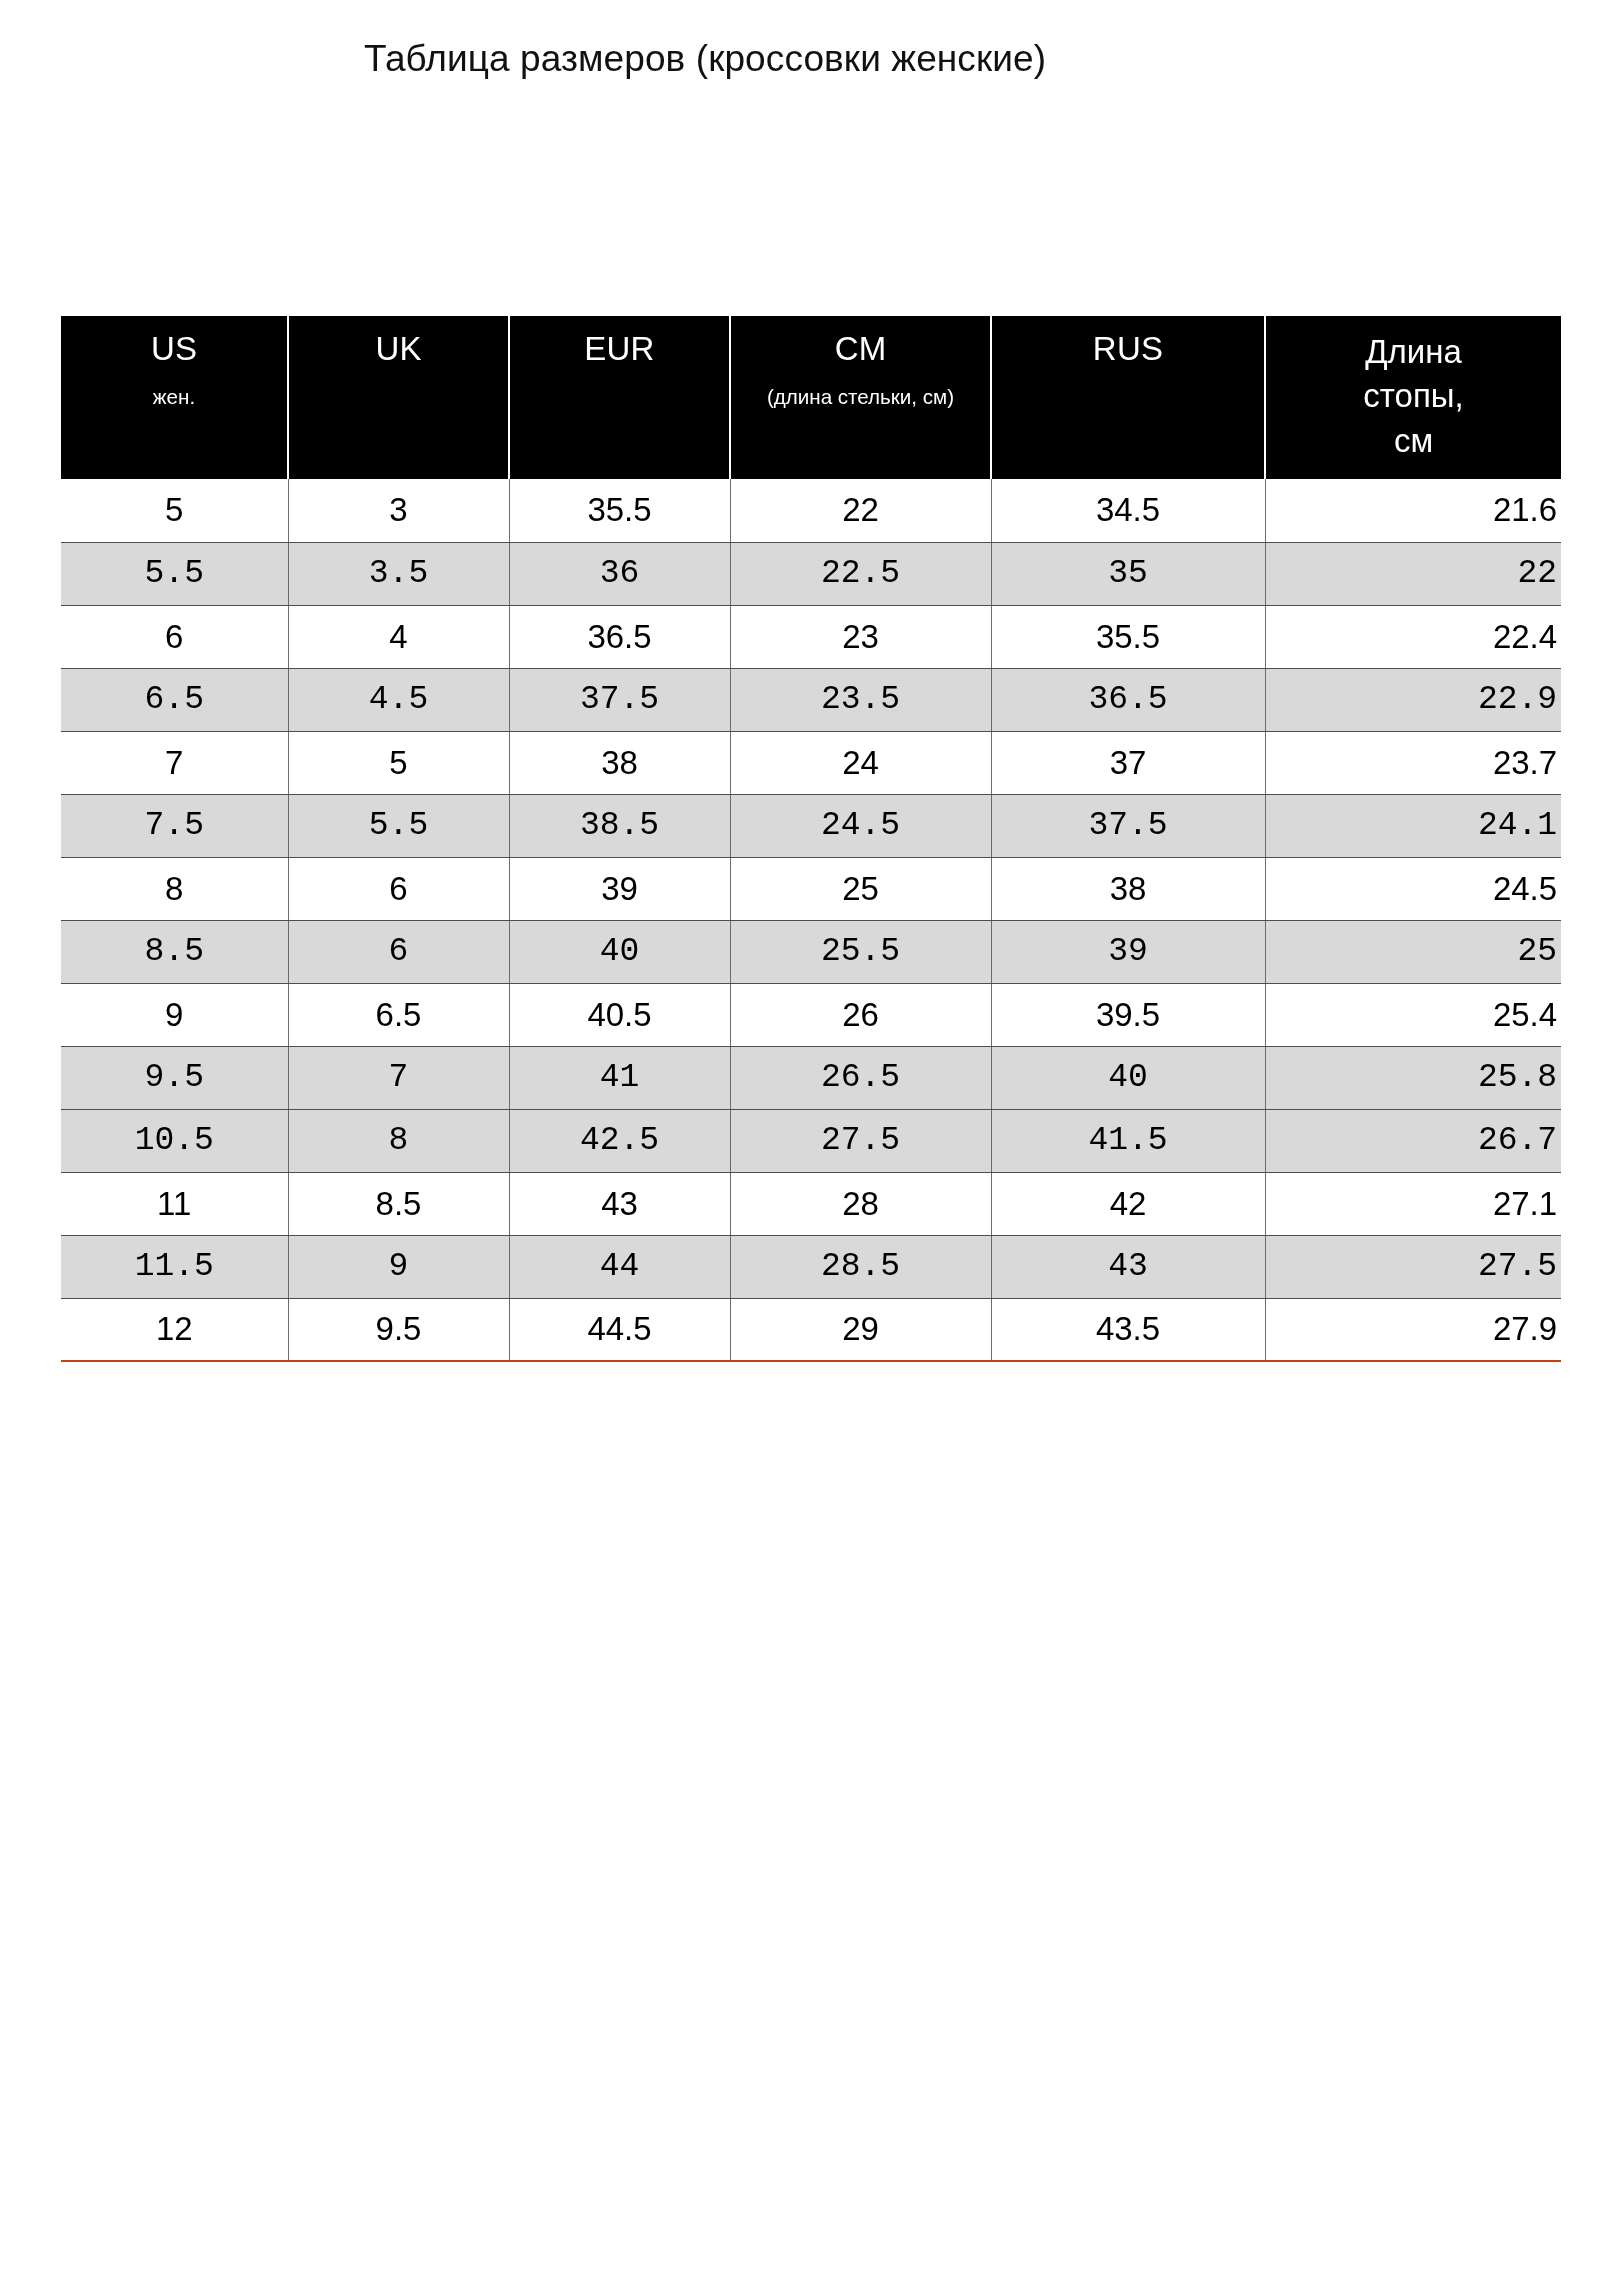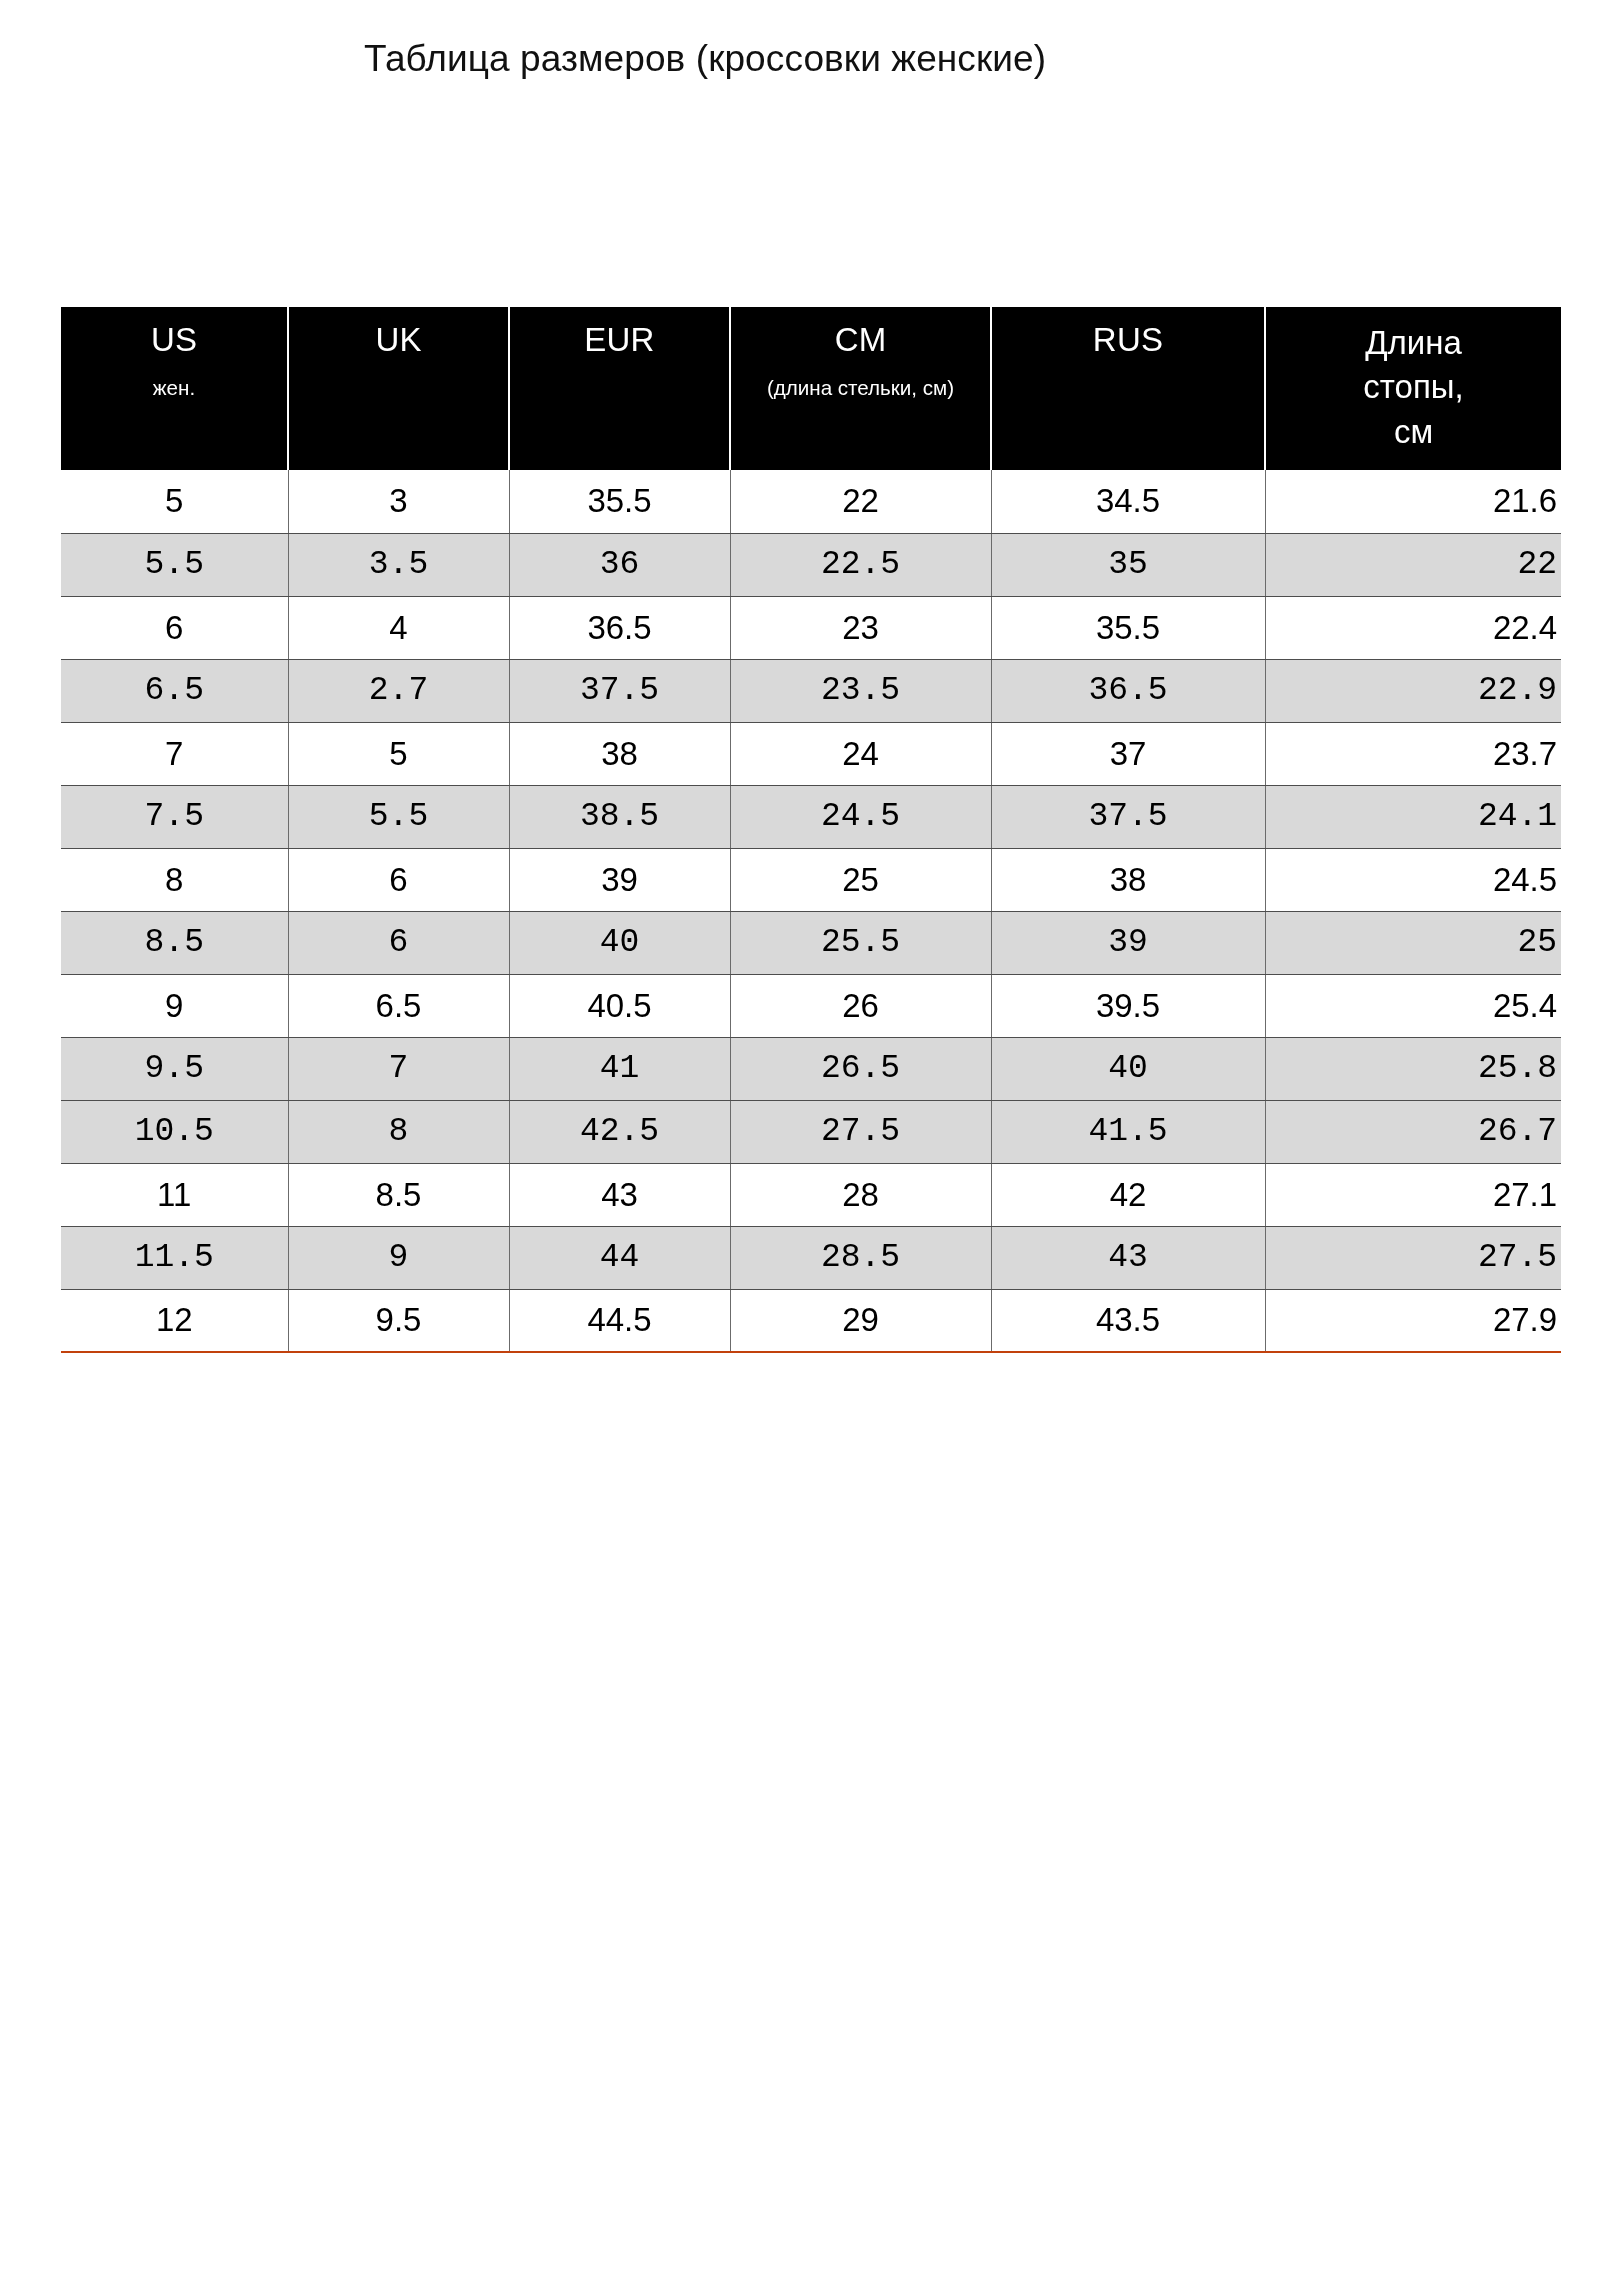--- a/index.html
+++ b/index.html
@@ -42,21 +42,21 @@
     font-size: 29px;
     font-weight: 400;
     line-height: 1.42;
     color: #1c1c1c;
   }
 
   
   .table-wrap {
     position: absolute;
     left: 61px;
-    top: 307px;
+    top: 316px;
     width: 1500px;
   }
 
   table.size-table {
     width: 1500px;
     border-collapse: collapse;
     table-layout: fixed;
     font-size: 32px;
   }
 
@@ -187,21 +187,21 @@
           <tr class="row-odd">
             <td>6</td>
             <td>4</td>
             <td>36.5</td>
             <td>23</td>
             <td>35.5</td>
             <td>22.4</td>
           </tr>
           <tr class="row-even">
             <td>6.5</td>
-            <td>2.7</td>
+            <td>4.5</td>
             <td>37.5</td>
             <td>23.5</td>
             <td>36.5</td>
             <td>22.9</td>
           </tr>
           <tr class="row-odd">
             <td>7</td>
             <td>5</td>
             <td>38</td>
             <td>24</td>

